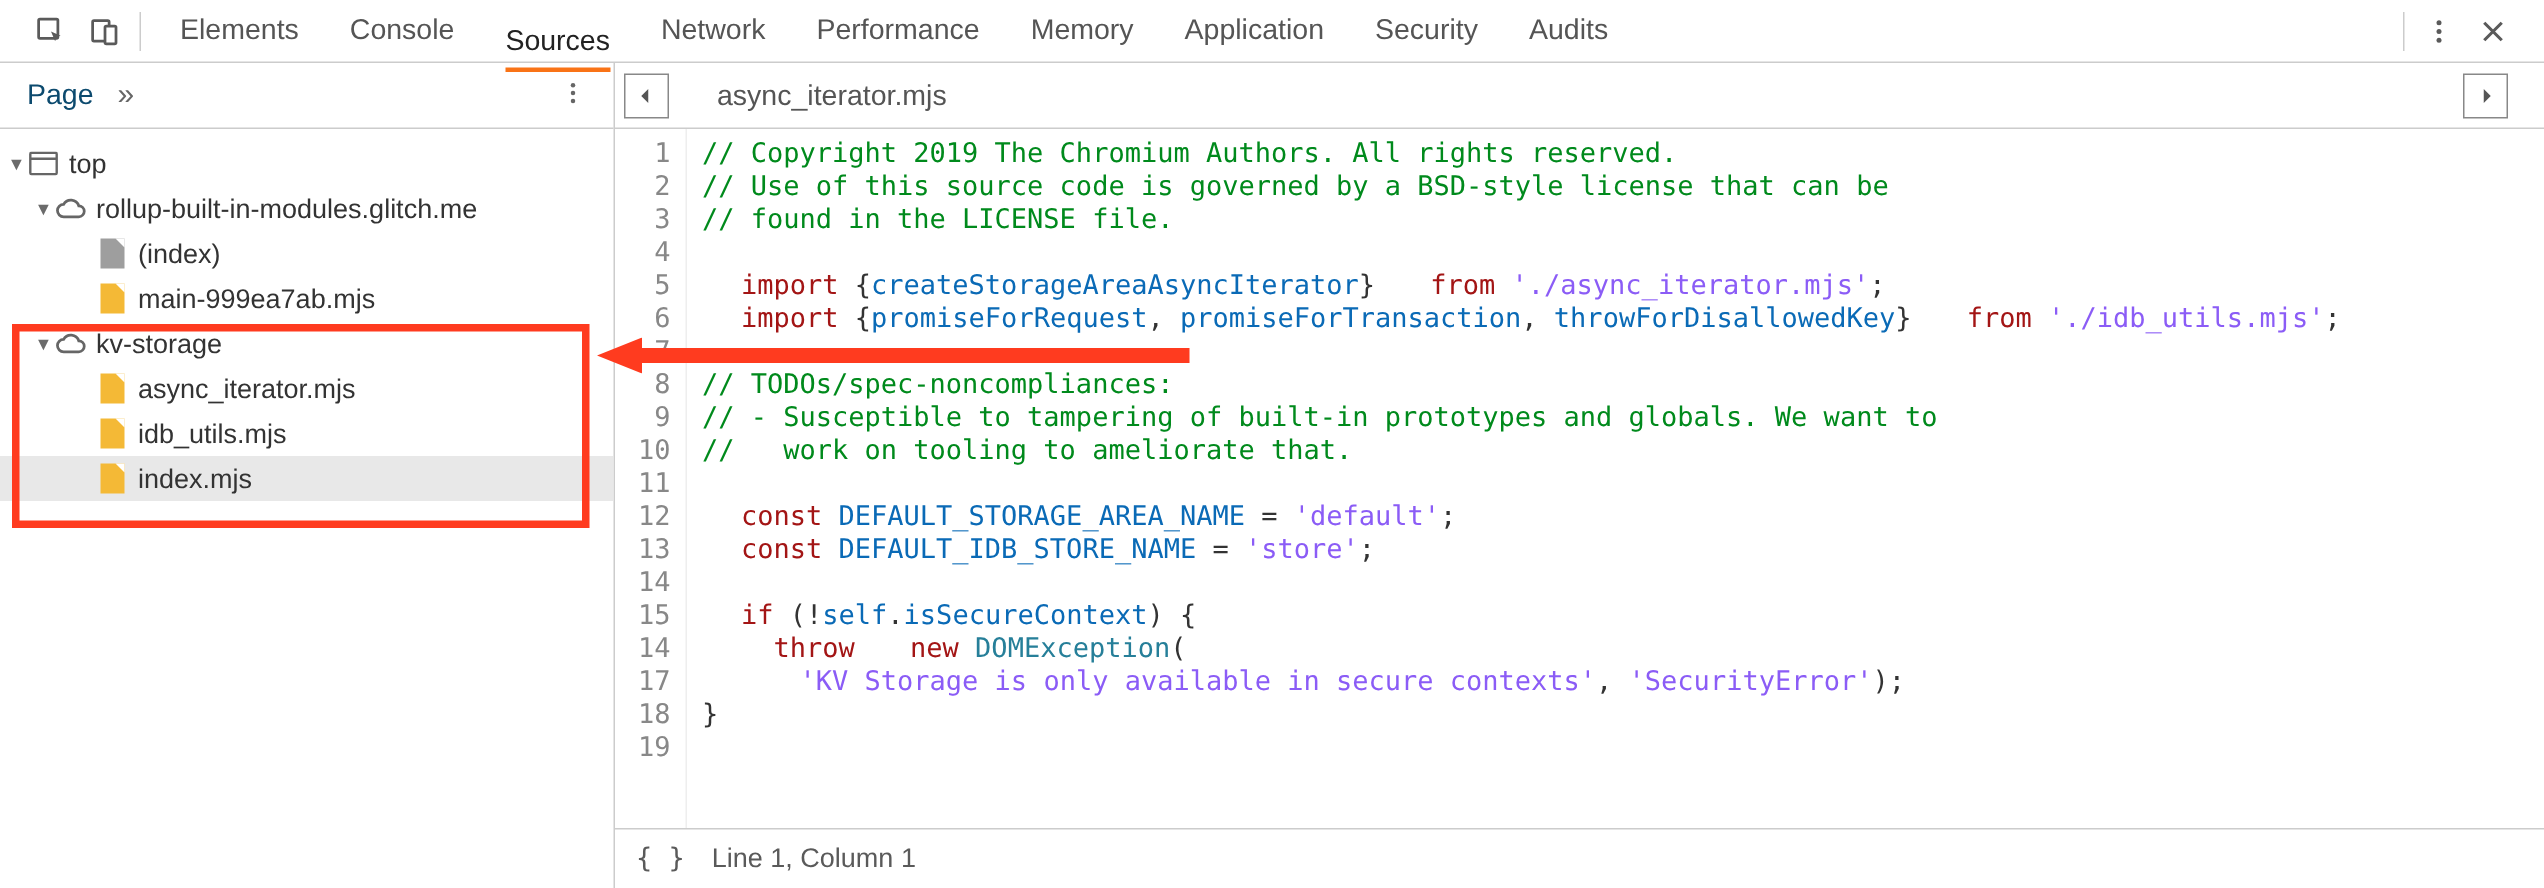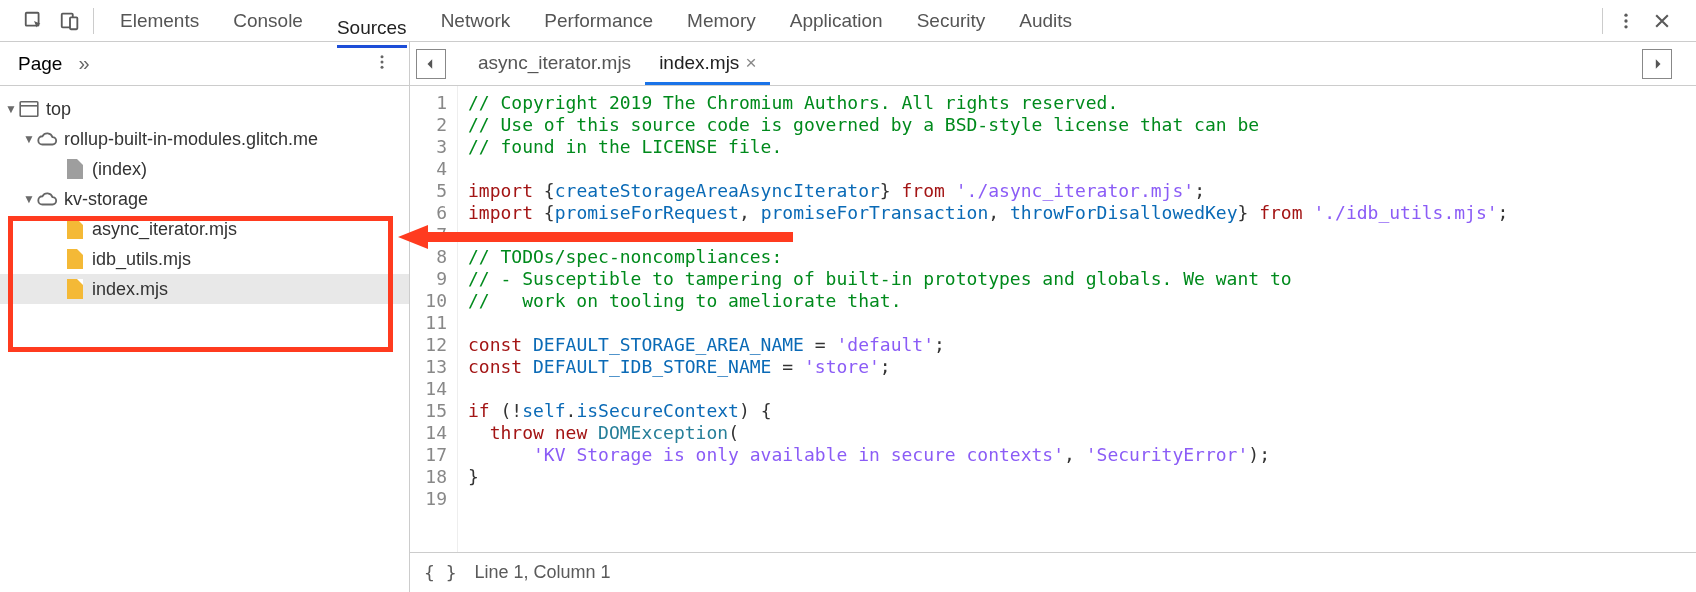--- a/index.html
+++ b/index.html
@@ -4,32 +4,32 @@
 <style>
   * { box-sizing: border-box; margin: 0; padding: 0; }
   body { font-family: -apple-system, "Helvetica Neue", Arial, sans-serif; font-size: 16px; color: #333; background: #fff; width: 1696px; height: 592px; overflow: hidden; }
   
   
   .toolbar { height: 42px; border-bottom: 1px solid #ccc; display: flex; align-items: center; padding: 0 21px; }
   .toolbar-left-icons { display: flex; gap: 10px; align-items: center; padding-right: 18px; }
   .ico-btn { width: 26px; height: 26px; display: flex; align-items: center; justify-content: center; color: #5a5a5a; cursor: pointer; }
   .toolbar-tabs { display: flex; gap: 34px; align-items: center; flex: 1; padding-left: 8px; }
   .toolbar-tab { color: #555; font-size: 19px; cursor: pointer; padding: 8px 0; }
-  .toolbar-tab.active { color: #222; border-bottom: 3px solid #1d4ed8; padding-bottom: 6px; margin-top: 16px; }
+  .toolbar-tab.active { color: #222; border-bottom: 3px solid #f97316; padding-bottom: 6px; margin-top: 16px; }
   .toolbar-right { display: flex; gap: 10px; align-items: center; padding-left: 12px; }
   .vsep { width: 1px; height: 26px; background: #ccc; }
 
   
   .main { display: flex; height: calc(100% - 42px); }
   
   
   .sidebar { width: 410px; border-right: 1px solid #ccc; display: flex; flex-direction: column; }
   .sidebar-tabs-row { height: 44px; border-bottom: 1px solid #ccc; display: flex; align-items: center; padding: 0 10px; }
   .sidebar-tab { font-size: 19px; color: #555; padding: 10px 8px; cursor: pointer; }
-  .sidebar-tab.active { color: #000000; }
+  .sidebar-tab.active { color: #0c4a6e; }
   .sidebar-more { color: #666; font-size: 20px; margin-left: 8px; cursor: pointer; }
   .sidebar-tabs-spacer { flex: 1; }
   .sidebar-kebab { color: #666; font-size: 22px; padding: 0 8px; cursor: pointer; }
   
   .tree { flex: 1; padding-top: 8px; font-size: 18px; color: #333; overflow: auto; position: relative; }
   .tree-row { display: flex; align-items: center; height: 30px; padding-left: 8px; cursor: pointer; white-space: nowrap; }
   .tree-row.selected { background: #e8e8e8; }
   .arrow { width: 14px; display: inline-block; color: #6b6b6b; text-align: center; font-size: 12px; }
   .tree-icon { width: 22px; height: 22px; display: inline-flex; align-items: center; justify-content: center; margin-right: 6px; }
   .file-icon { background: #9e9e9e; width: 16px; height: 20px; position: relative; }
@@ -48,21 +48,21 @@
   .etab-close { margin-left: 6px; color: #888; }
   .etabs-spacer { flex: 1; }
   
   .editor-area { flex: 1; display: flex; overflow: hidden; font-family: "SF Mono", Menlo, Consolas, monospace; font-size: 18px; line-height: 22px; }
   .gutter { width: 48px; text-align: right; color: #888; padding-right: 10px; padding-top: 6px; user-select: none; border-right: 1px solid #eee; background: #fff; }
   .gutter div { height: 22px; }
   .code { flex: 1; padding: 6px 0 6px 10px; white-space: pre; overflow-x: auto; }
   .code-line { height: 22px; }
   
   .tok-comment { color: #008a1c; }
-  .tok-kw { color: #a31515; }
+  .tok-kw { color: #a31515; margin-left: 26px; }
   .tok-def { color: #0a6ab6; }
   .tok-str { color: #8b5cf6; }
   .tok-fn { color: #267f99; }
   .tok-punc { color: #333; }
   
   .statusbar { height: 40px; border-top: 1px solid #ccc; display: flex; align-items: center; padding: 0 14px; font-size: 18px; color: #5a5a5a; gap: 18px; }
   .pretty-icon { font-family: monospace; }
   
   
   .arrow-annot { position: absolute; top: 225px; left: 398px; z-index: 10; pointer-events: none; }
@@ -148,20 +148,26 @@
             </svg>
         </span>
         <span>rollup-built-in-modules.glitch.me</span>
       </div>
       <div class="tree-row" style="padding-left:64px">
         <span class="tree-icon">
             <span class="file-icon"></span>
           </span>
         <span>(index)</span>
       </div>
+      <div class="tree-row" style="padding-left:64px">
+        <span class="tree-icon">
+            <span class="file-icon yellow"></span>
+          </span>
+        <span>main-999ea7ab.mjs</span>
+      </div>
       <div class="tree-row" style="padding-left:22px">
         <span class="arrow">▼</span>
         <span class="tree-icon cloud-icon">
           <svg width="22" height="16" viewBox="0 0 24 16" fill="none" stroke="#666" stroke-width="2">
               <path d="M7 14h11a4 4 0 000-8 6 6 0 00-11-1 4 4 0 000 9z"></path>
             </svg>
         </span>
         <span>kv-storage</span>
       </div>
       <div class="tree-row" style="padding-left:64px">
@@ -188,21 +194,20 @@
 
   <div class="content">
     <div class="editor-tabs">
       <span class="panel-toggle">
         <svg width="14" height="14" viewBox="0 0 24 24" fill="currentColor">
             <path d="M14 4l-8 8 8 8z"></path>
           </svg>
       </span>
       <span id="etabs-container" style="display:flex">
           <span class="etab">async_iterator.mjs</span>
-          <span class="etab active">index.mjs<span class="etab-close">×</span></span>
         </span>
       <span class="etabs-spacer"></span>
       <span class="panel-toggle">
         <svg width="14" height="14" viewBox="0 0 24 24" fill="currentColor">
             <path d="M10 4l8 8-8 8z"></path>
           </svg>
       </span>
     </div>
     <div class="editor-area">
       <div class="gutter" id="gutter">

